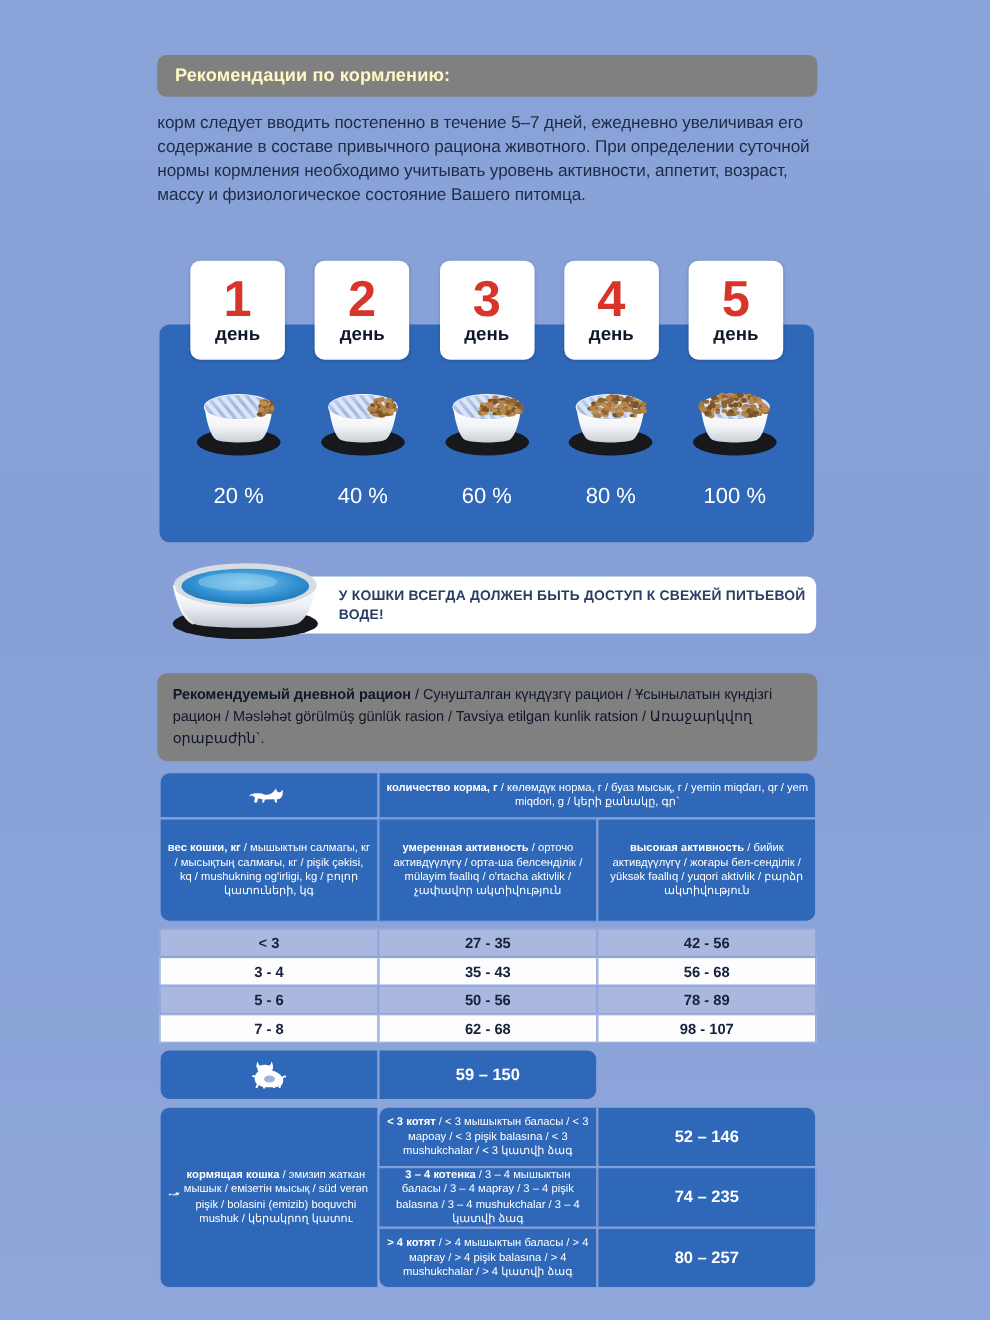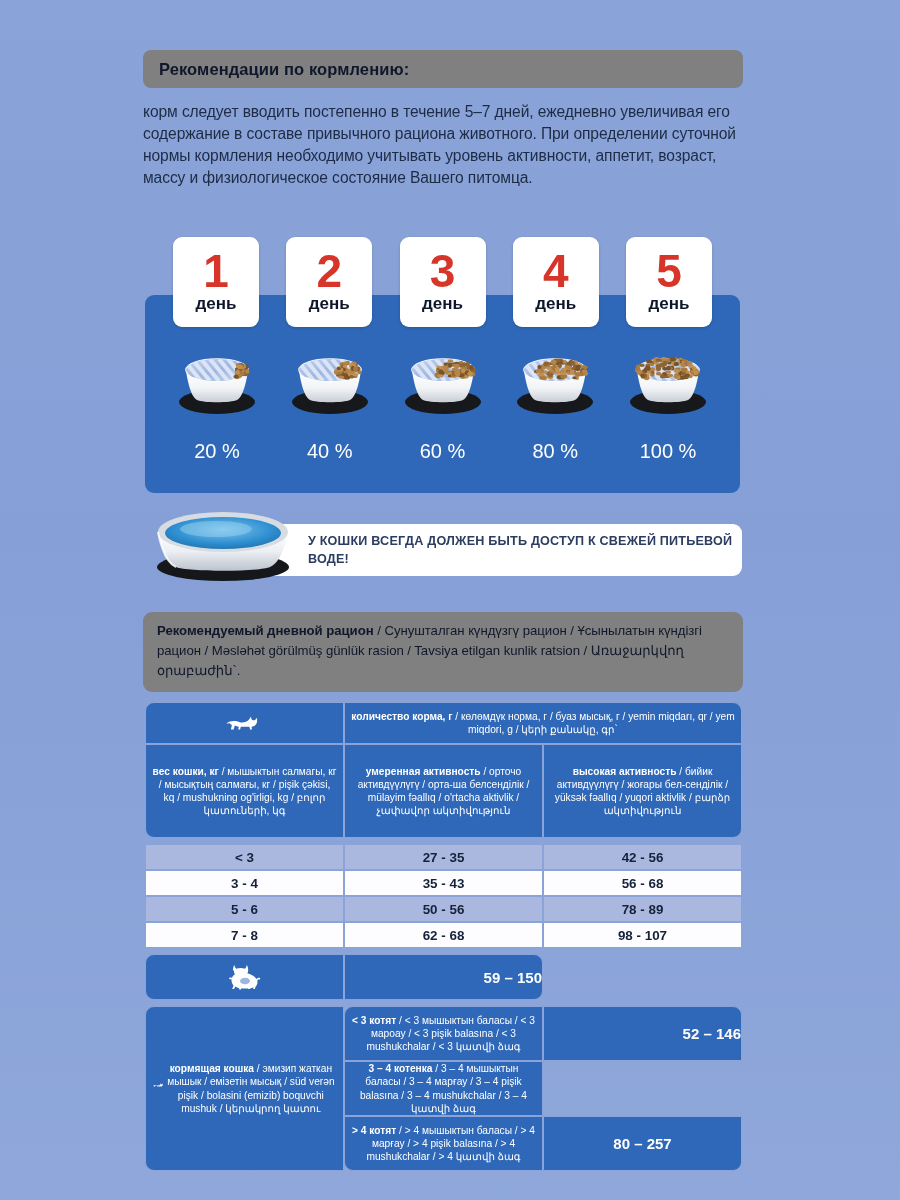--- a/index.html
+++ b/index.html
@@ -18,21 +18,21 @@
   
   .grey-banner {
     position: absolute; left: 143px; top: 50px;
     width: 600px; height: 38px;
     background: #808080;
     border-radius: 8px;
     display: flex; align-items: center;
     padding-left: 16px;
   }
   .grey-banner .title {
-    color: #0f172a; font-size: 16.5px; font-weight: bold;
+    color: #fef9c3; font-size: 16.5px; font-weight: bold;
     letter-spacing: .1px;
   }
 
   
   .intro {
     position: absolute; left: 143px; top: 101px; width: 610px;
     color: #1d2b44; font-size: 15.6px; line-height: 1.42;
     letter-spacing: -.1px;
   }
 
@@ -143,21 +143,21 @@
 
   .blue-cell {
     background: #2f68b8; color: #ffffff;
     border: 1px solid #8aa3d8;
   }
   .blue-val { font-size: 15px; font-weight: bold; }
 
   .gap { height: 6px; width: 100%; }
 
   .tbl-rounded-top-l { border-top-left-radius: 9px; }
-  .tbl-rounded-top-r { border-top-right-radius: 9px; justify-content: flex-end; }
+  .tbl-rounded-top-r { border-top-right-radius: 9px; }
   .tbl-rounded-bot-l { border-bottom-left-radius: 9px; }
   .tbl-rounded-bot-r { border-bottom-right-radius: 9px; }
 </style>
 </head>
 <body>
 
 <div class="page">
 
   <div class="grey-banner">
     <span class="title">Рекомендации по кормлению:</span>
@@ -828,20 +828,21 @@
         <div class="trow">
           <div class="cell blue-cell c2 hdr-sm tbl-rounded-top-l" style="height:55px;">
             <div><b>&lt; 3 котят</b><span> / &lt; 3 мышыктын баласы / &lt; 3 мароау / &lt; 3 pişik balasına / &lt; 3 mushukchalar / &lt; 3 կատվի ձագ</span></div>
           </div>
           <div class="cell blue-cell c3 blue-val tbl-rounded-top-r" style="height:55px;">52 – 146</div>
         </div>
         <div class="trow">
           <div class="cell blue-cell c2 hdr-sm" style="height:55px;">
             <div><b>3 – 4 котенка</b><span> / 3 – 4 мышыктын баласы / 3 – 4 марғау / 3 – 4 pişik balasına / 3 – 4 mushukchalar / 3 – 4 կատվի ձագ</span></div>
           </div>
+          <div class="cell blue-cell c3 blue-val" style="height:55px;">74 – 235</div>
         </div>
         <div class="trow">
           <div class="cell blue-cell c2 hdr-sm tbl-rounded-bot-l" style="height:55px;">
             <div><b>&gt; 4 котят</b><span> / &gt; 4 мышыктын баласы / &gt; 4 марғау / &gt; 4 pişik balasına / &gt; 4 mushukchalar / &gt; 4 կատվի ձագ</span></div>
           </div>
           <div class="cell blue-cell c3 blue-val tbl-rounded-bot-r" style="height:55px;">80 – 257</div>
         </div>
       </div>
     </div>
 

